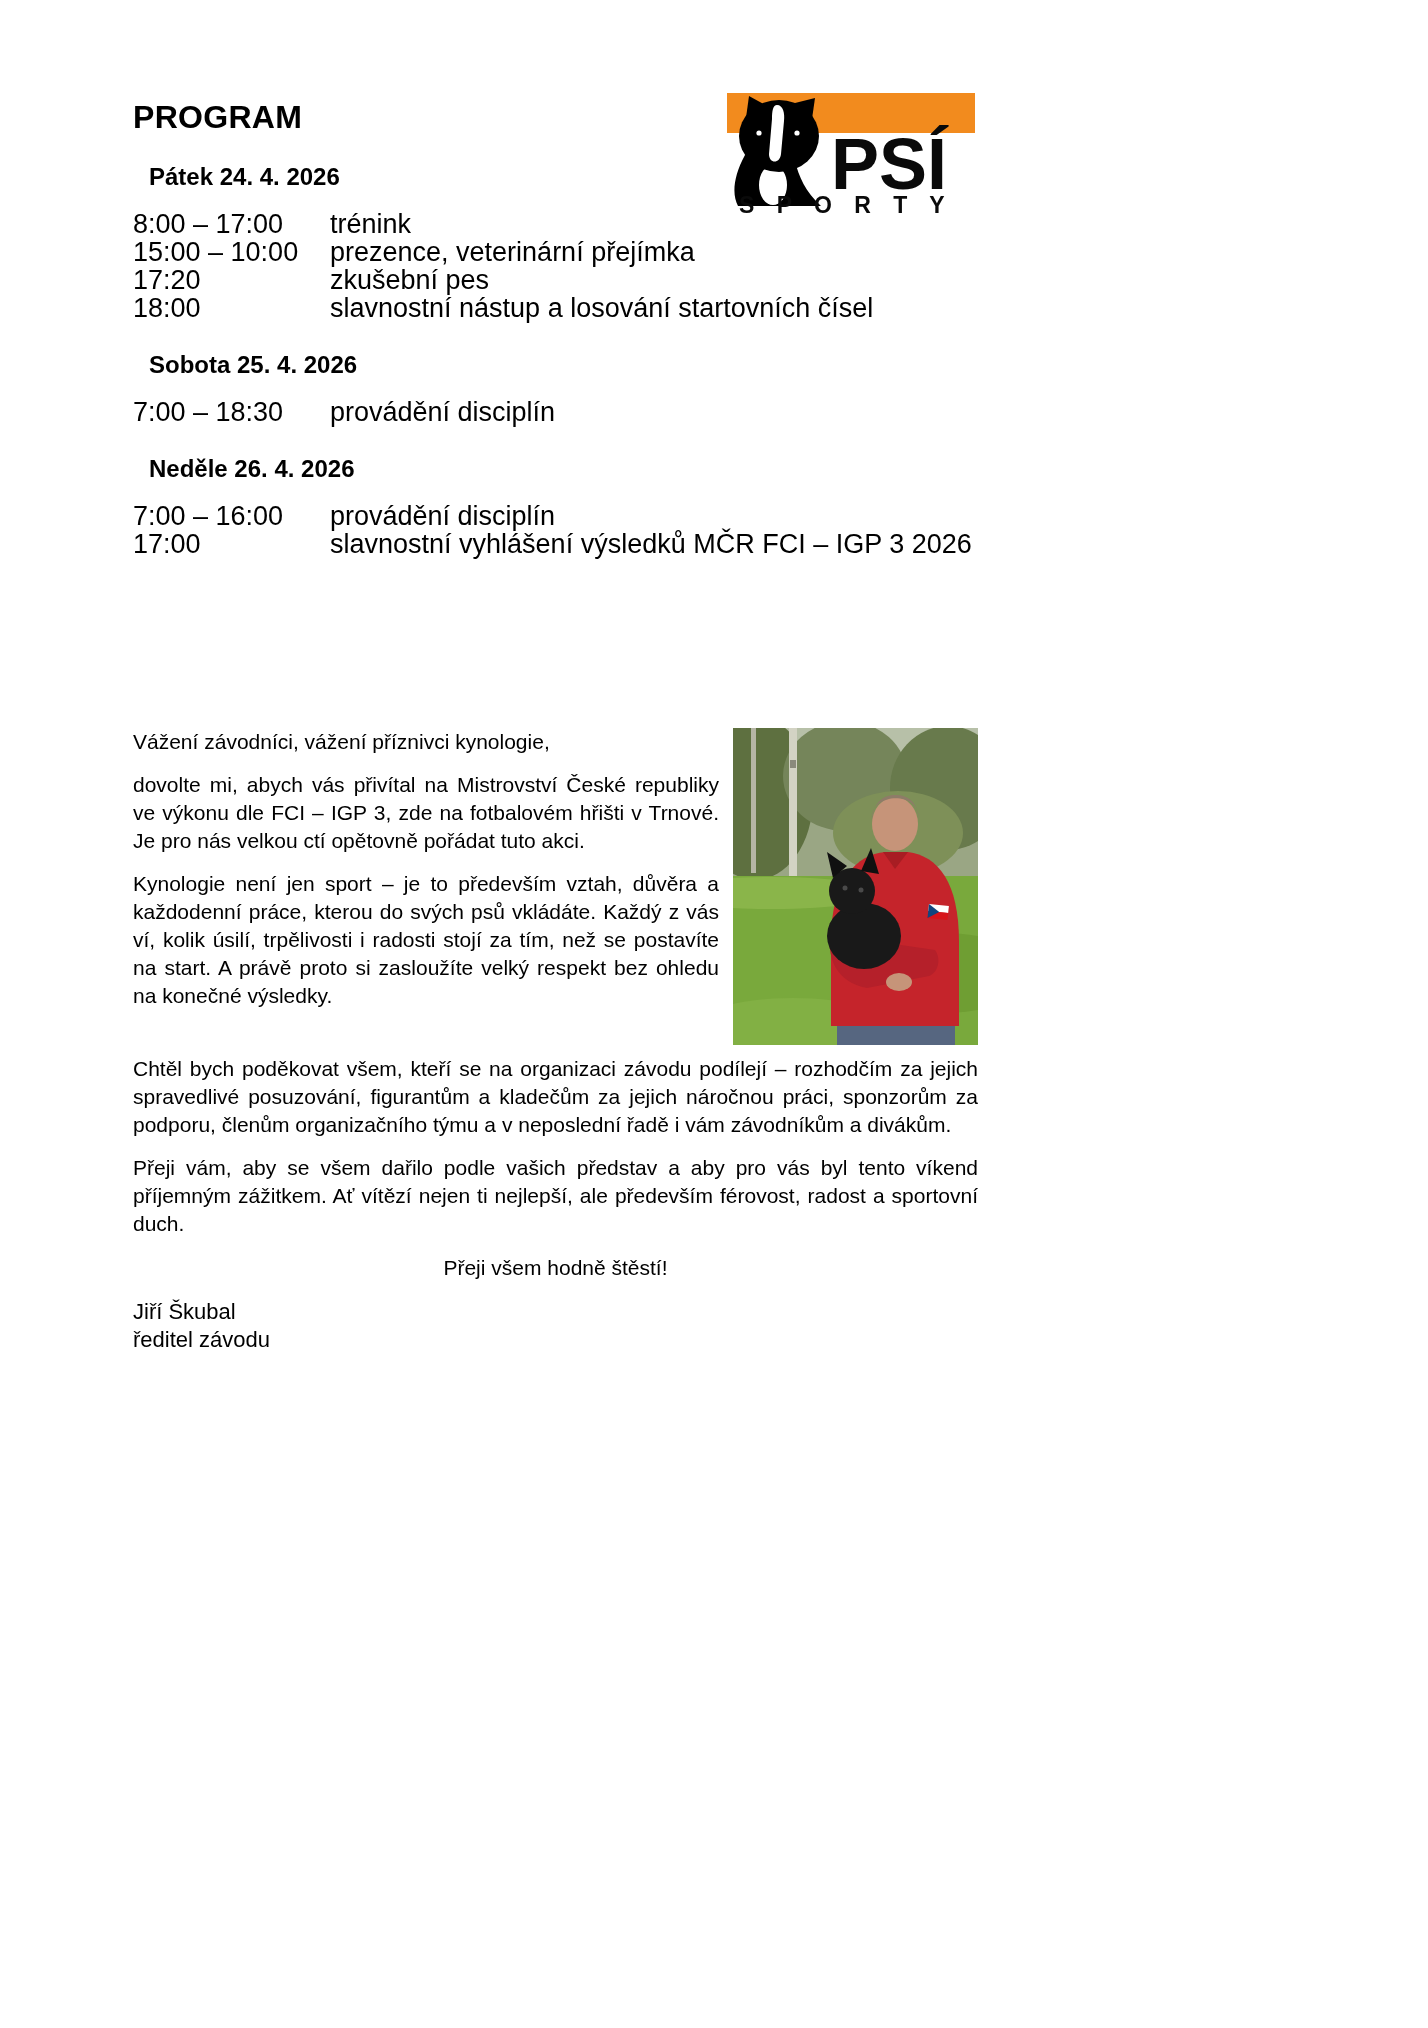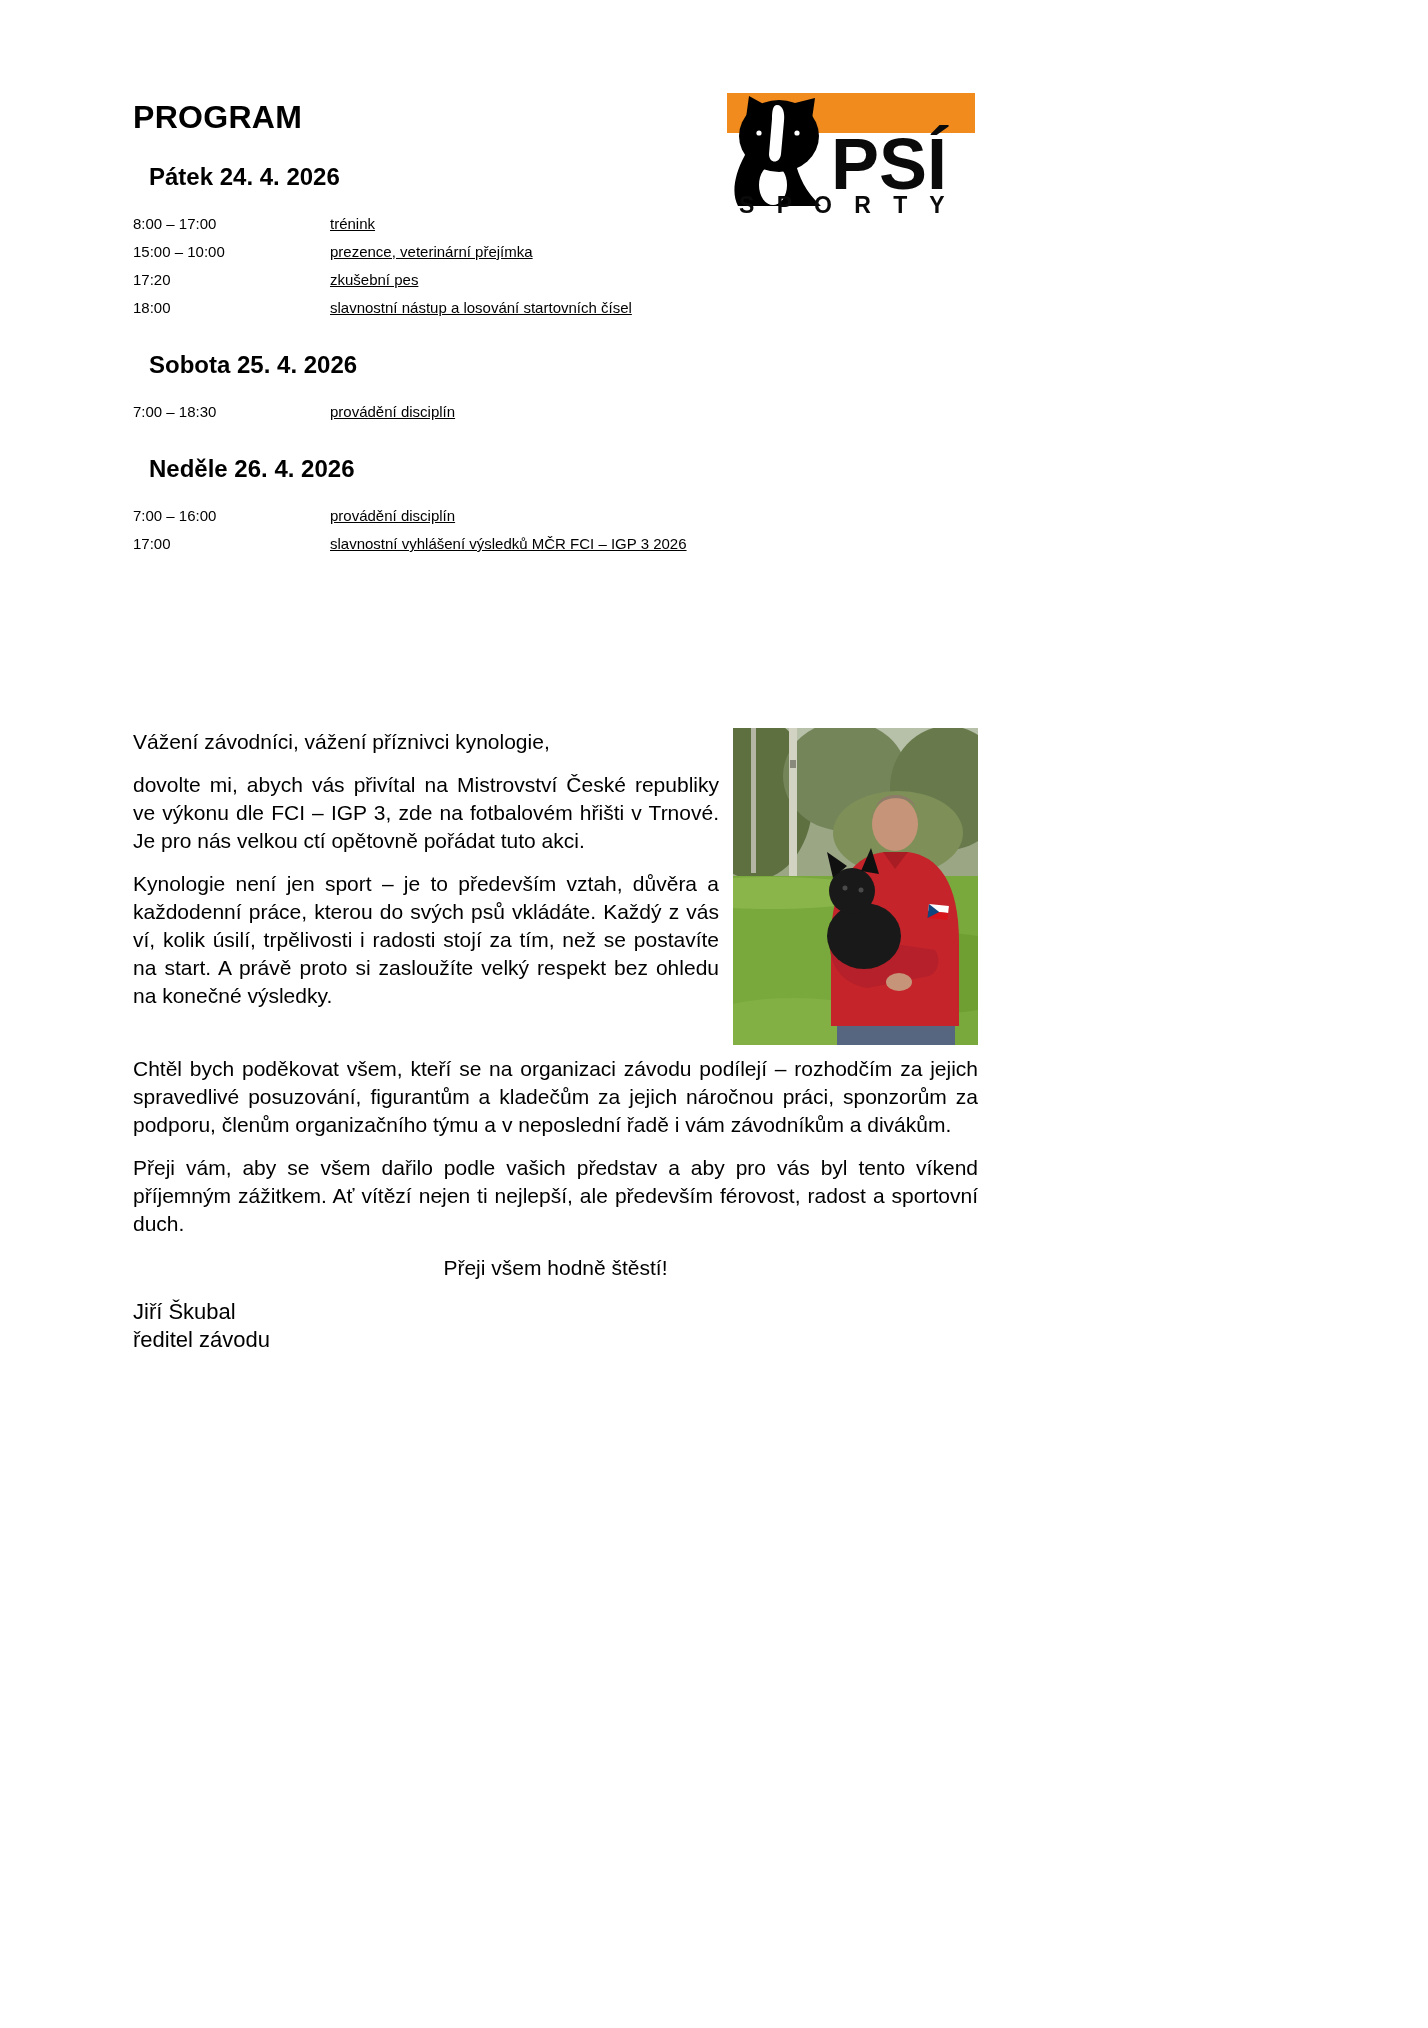--- a/index.html
+++ b/index.html
@@ -34,26 +34,26 @@
     height: 124px;
   }
   .day h2 {
     font-size: 24px;
     font-weight: bold;
     line-height: 29px;
     margin: 28px 0 19px 16px;
   }
   .row {
     display: flex;
-    font-size: 15px;
+    font-size: 27px;
     line-height: 28px;
     align-items: flex-end;
   }
   .row .time { width: 197px; flex: none; }
-  .row .activity { flex: 1; text-decoration: underline; }
+  .row .activity { flex: 1; }
   .letter {
     margin-top: 170px;
     font-size: 21px;
     line-height: 28px;
   }
   .letter::after { content: ""; display: block; clear: both; }
   .photo {
     float: right;
     width: 245px;
     height: 317px;

